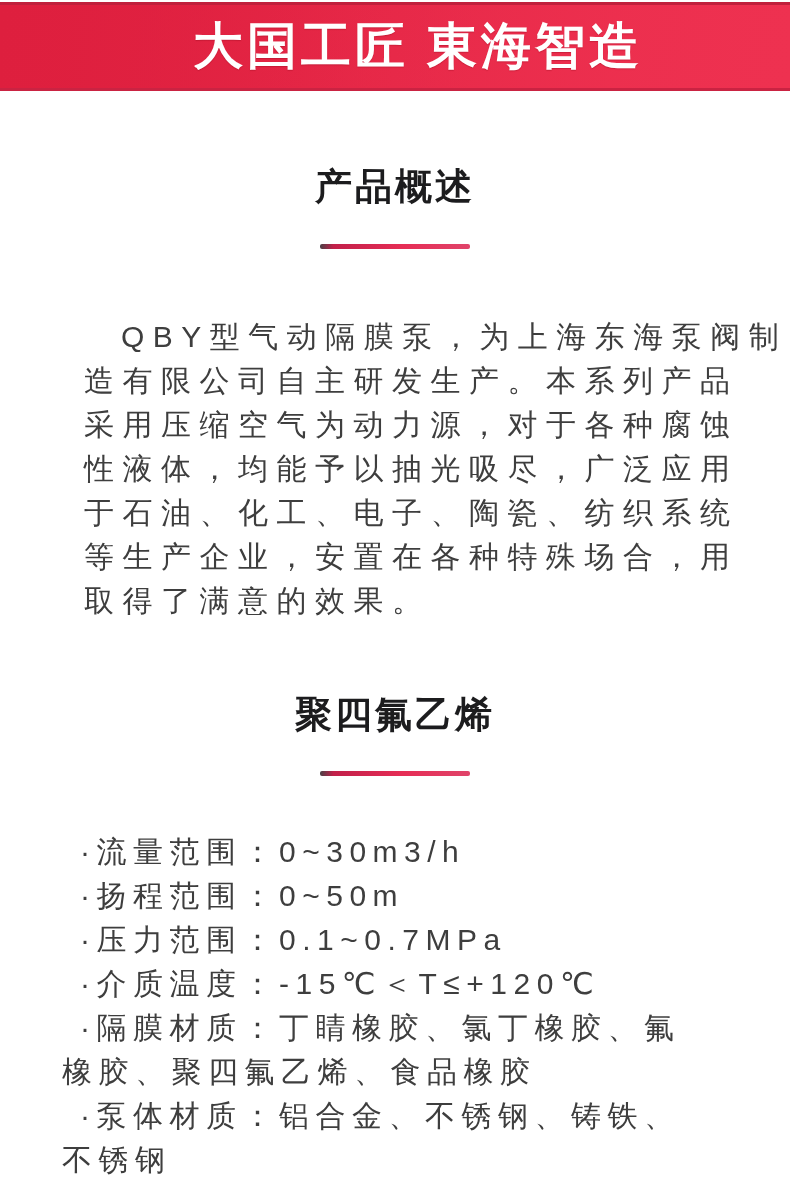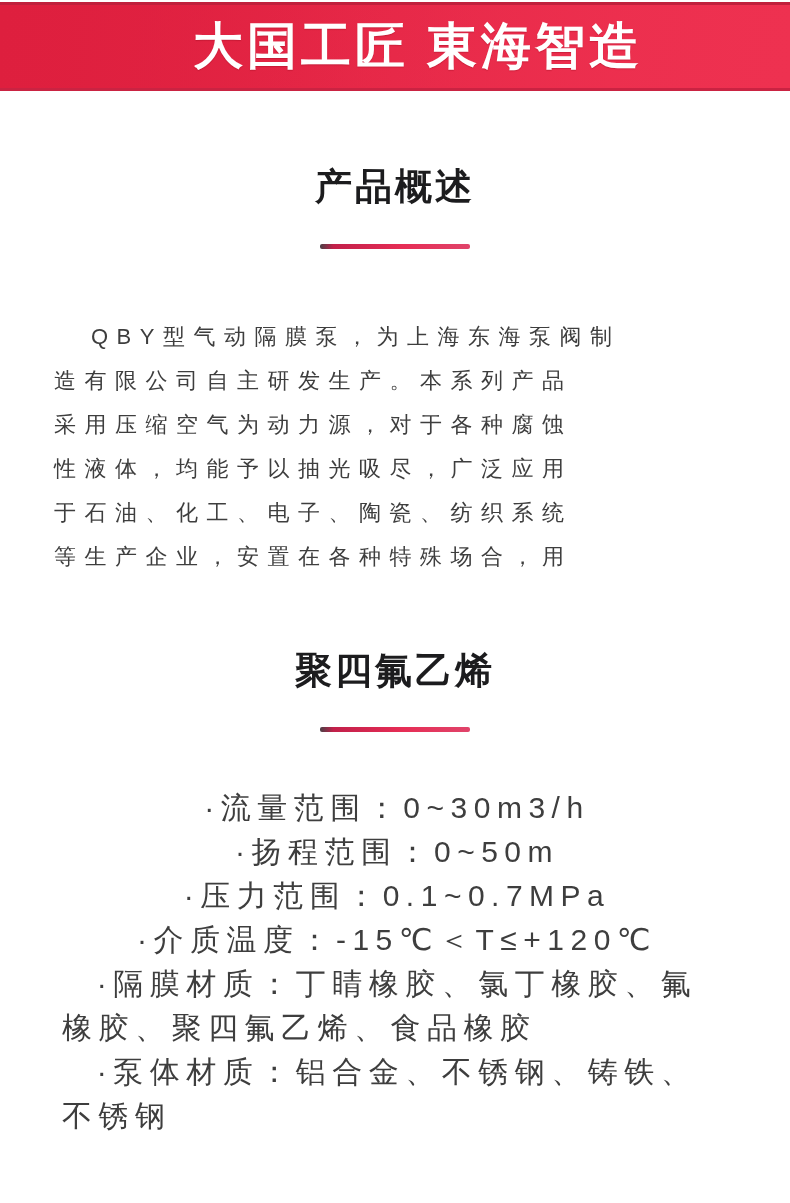--- a/index.html
+++ b/index.html
@@ -49,40 +49,40 @@
   .section-title.second { margin-top: 66px; }
   .title-underline {
     width: 150px;
     height: 5px;
     margin: 13px auto 0 auto;
     border-radius: 2px;
     background: linear-gradient(90deg, #4a4046 0%, #c2204a 9%, #e62d55 55%, #e0446a 100%);
   }
   
   .overview-paragraph {
-    margin: 66px 0 0 54px;
+    margin: 66px 0 0 84px;
     width: 632px;
-    font-size: 22px;
+    font-size: 30px;
     line-height: 44px;
     letter-spacing: 8.5px;
     color: #3e3e3e;
   }
   .p-line { white-space: nowrap; }
   .p-line.indent { text-indent: 37px; }
   
   .conditions-list {
     margin: 54px 0 0 62px;
     width: 652px;
     font-size: 30px;
     line-height: 44px;
     letter-spacing: 6.5px;
     color: #3e3e3e;
   }
   .spec-line { white-space: nowrap; }
-  .spec-line.lead { text-indent: 18px; text-align: center; }
+  .spec-line.lead { text-indent: 18px; }
 </style>
 </head>
 <body>
 
 <div class="page">
 
   <div class="banner">
     <div class="banner-title">大国工匠 東海智造</div>
   </div>
 
@@ -90,20 +90,21 @@
     <h2 class="section-title first">产品概述</h2>
     <div class="title-underline"></div>
 
     <div class="overview-paragraph">
       <div class="p-line indent">QBY型气动隔膜泵，为上海东海泵阀制</div>
       <div class="p-line">造有限公司自主研发生产。本系列产品</div>
       <div class="p-line">采用压缩空气为动力源，对于各种腐蚀</div>
       <div class="p-line">性液体，均能予以抽光吸尽，广泛应用</div>
       <div class="p-line">于石油、化工、电子、陶瓷、纺织系统</div>
       <div class="p-line">等生产企业，安置在各种特殊场合，用</div>
+      <div class="p-line">取得了满意的效果。</div>
     </div>
   </div>
 
   <div>
     <h2 class="section-title second">聚四氟乙烯</h2>
     <div class="title-underline"></div>
 
     <div class="conditions-list">
       <div class="spec-item">
         <div class="spec-line lead">·流量范围：0~30m3/h</div>

